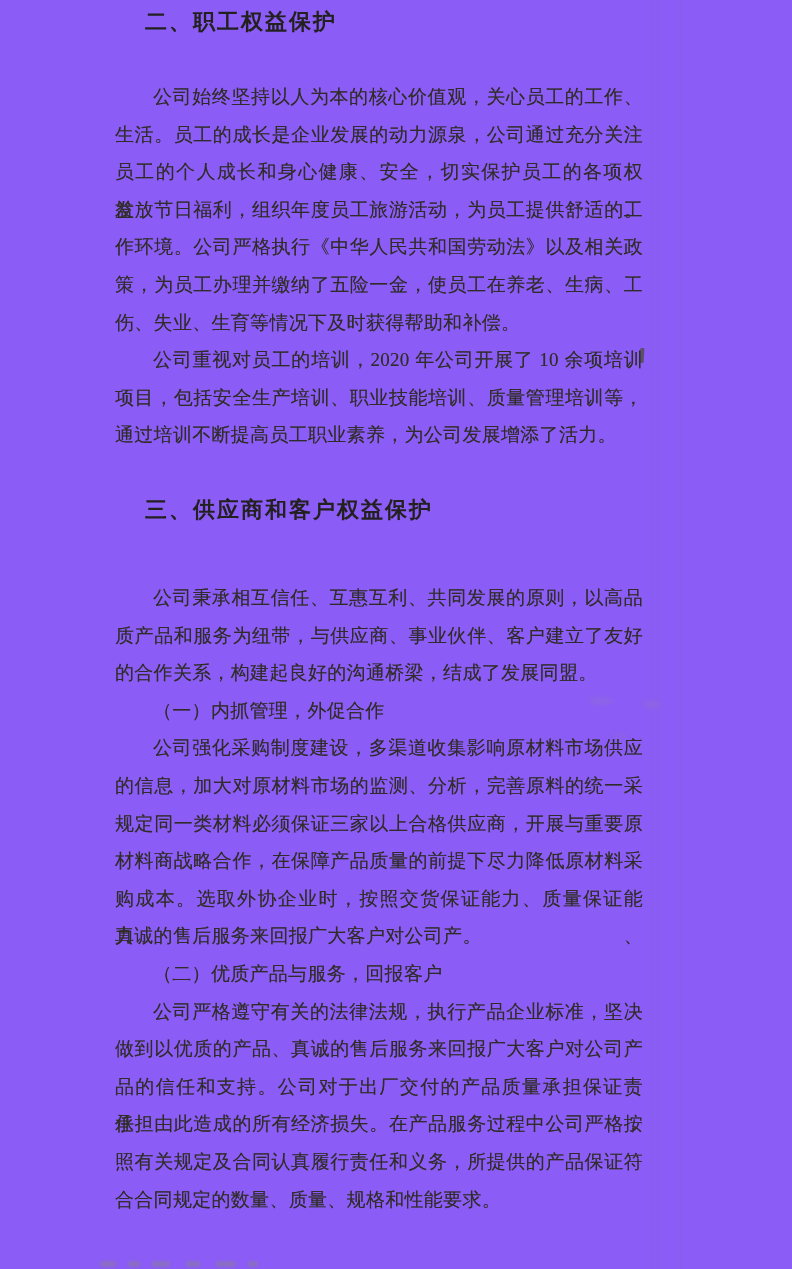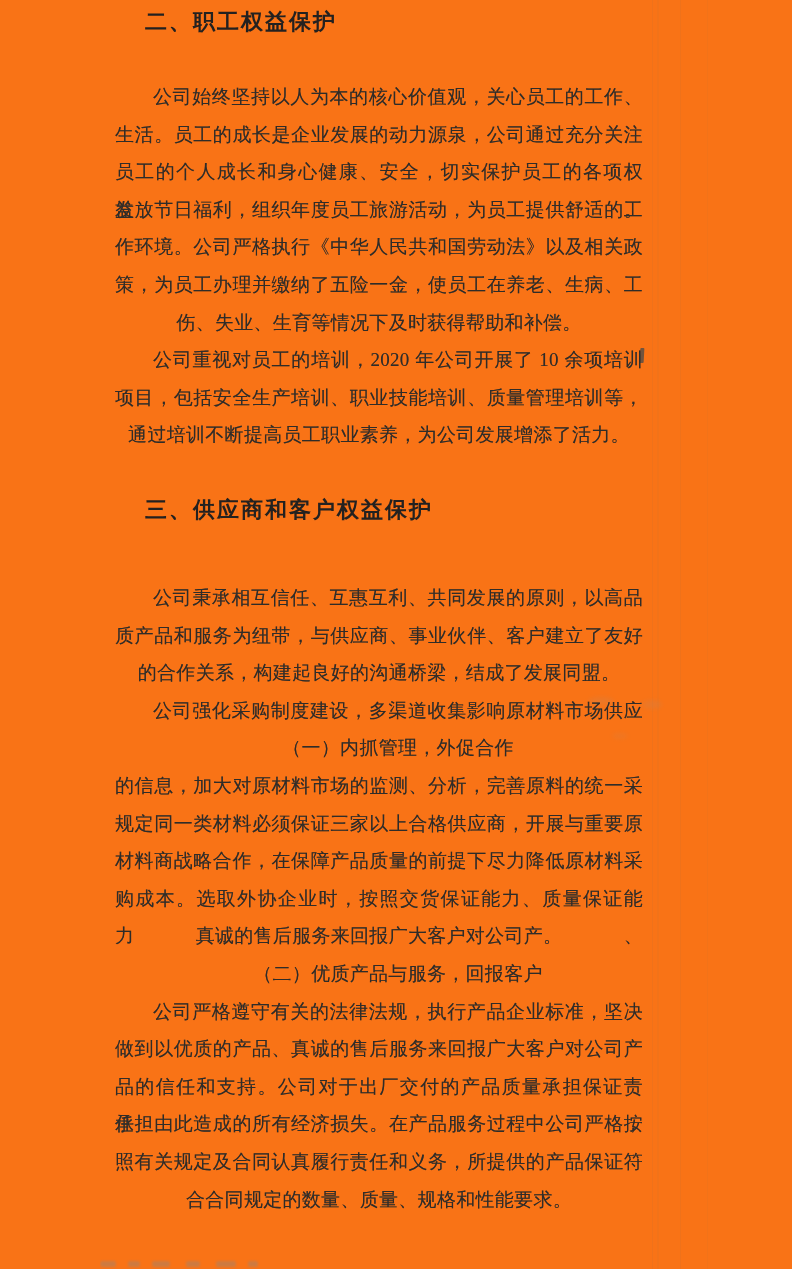--- a/index.html
+++ b/index.html
@@ -1,20 +1,20 @@
 <!DOCTYPE html>
 <html lang="zh"><head>
 <meta charset="utf-8">
 <style>
   html,body{margin:0;padding:0;background:#e8e8e8;}
   .page{
     position:relative;
     width:792px;height:1269px;
     margin:0 auto;
-    background:#f97316;
+    background:#8b5cf6;
     overflow:hidden;
     font-family:"Liberation Serif", serif;
     color:#2f2c29;
   }
   
   .heading{
     position:absolute;
     left:145px;
     font-family:"Liberation Sans", sans-serif;
     font-weight:700;
@@ -43,21 +43,21 @@
     white-space:nowrap;
     text-shadow:0 0 0.5px rgba(60,55,50,0.55);
     margin-left:8px;
   }
   .j{ 
     white-space:normal;
     text-align:justify;
     text-align-last:justify;
   }
   .ind{padding-left:38px;}
-  .last{text-align:center;}
+  .last{text-align:left;}
   
   .vline{position:absolute;top:0;bottom:0;width:1px;background:rgba(120,110,100,0.07);}
   .vline-1{left:652px;}
   .vline-2{left:657px;width:2px;background:rgba(120,110,100,0.05);}
   .vline-3{left:680px;}
   .vline-4{left:707px;background:rgba(120,110,100,0.05);}
   .speck{
     position:absolute;left:640px;top:348px;width:4px;height:15px;
     background:#4f4c49;opacity:0.8;transform:rotate(3deg);border-radius:1px;
   }
@@ -108,22 +108,22 @@
     <div class="ln j">项目，包括安全生产培训、职业技能培训、质量管理培训等，</div>
     <div class="ln last">通过培训不断提高员工职业素养，为公司发展增添了活力。</div>
   </div>
 
   <div class="heading heading-2">三、供应商和客户权益保护</div>
 
   <div class="block block-b">
     <div class="ln j ind">公司秉承相互信任、互惠互利、共同发展的原则，以高品</div>
     <div class="ln j">质产品和服务为纽带，与供应商、事业伙伴、客户建立了友好</div>
     <div class="ln last">的合作关系，构建起良好的沟通桥梁，结成了发展同盟。</div>
+    <div class="ln last ind">（一）内抓管理，外促合作</div>
     <div class="ln j ind">公司强化采购制度建设，多渠道收集影响原材料市场供应</div>
-    <div class="ln last ind">（一）内抓管理，外促合作</div>
     <div class="ln j">的信息，加大对原材料市场的监测、分析，完善原料的统一采</div>
     <div class="ln j">规定同一类材料必须保证三家以上合格供应商，开展与重要原</div>
     <div class="ln j">材料商战略合作，在保障产品质量的前提下尽力降低原材料采</div>
     <div class="ln j">购成本。选取外协企业时，按照交货保证能力、质量保证能力、</div>
     <div class="ln last">真诚的售后服务来回报广大客户对公司产。</div>
     <div class="ln last ind">（二）优质产品与服务，回报客户</div>
     <div class="ln j ind">公司严格遵守有关的法律法规，执行产品企业标准，坚决</div>
     <div class="ln j">做到以优质的产品、真诚的售后服务来回报广大客户对公司产</div>
     <div class="ln j">品的信任和支持。公司对于出厂交付的产品质量承担保证责任，</div>
     <div class="ln j">承担由此造成的所有经济损失。在产品服务过程中公司严格按</div>

